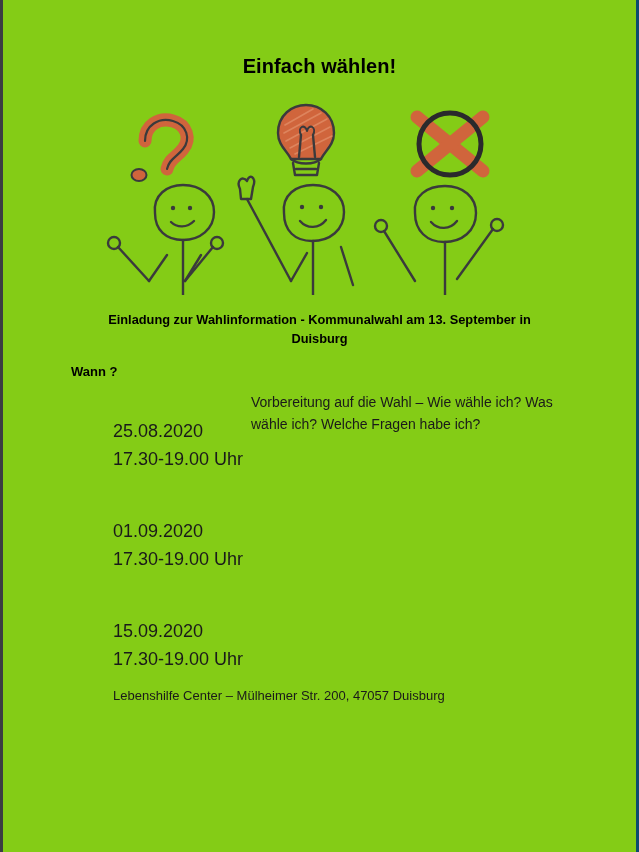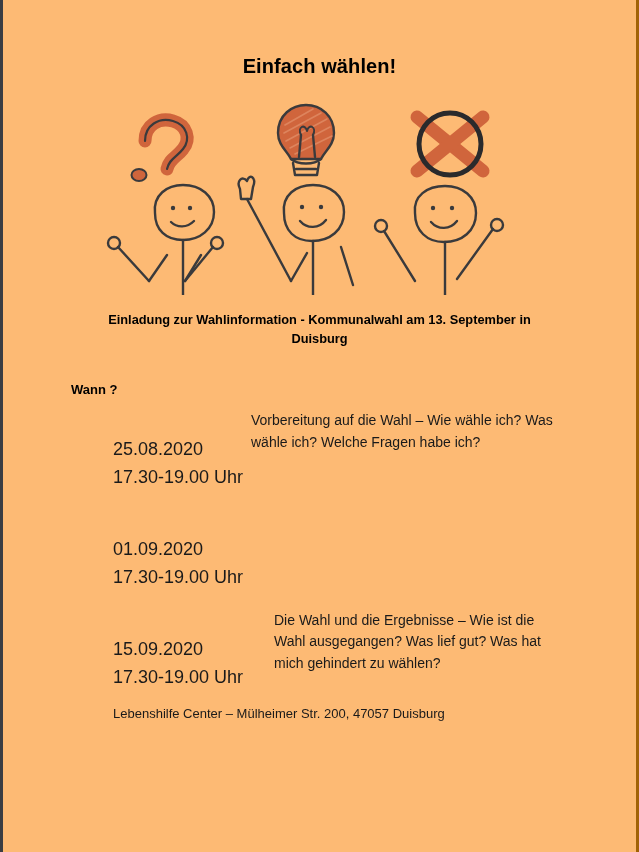--- a/index.html
+++ b/index.html
@@ -8,24 +8,24 @@
     background: #ffffff;
   }
   body {
     font-family: "Liberation Sans", sans-serif;
     color: #000000;
   }
   .page {
     position: relative;
     width: 639px;
     height: 852px;
-    background: #fdba74;
+    background: #84cc16;
     box-sizing: border-box;
     border-left: 3px solid #3b3d42;
-    border-right: 3px solid #a16207;
+    border-right: 3px solid #0c4a6e;
     overflow: hidden;
   }
   .inner {
     padding: 0 68px;
     box-sizing: border-box;
   }
 
   
   .doc-title {
     text-align: center;
@@ -61,21 +61,21 @@
   }
 
   
   .intro {
     margin: 34px 0 0 0;
     font-size: 13px;
     line-height: 1.55;
     color: #1a1a1a;
   }
   .section-head {
-    margin: 34px 0 0 0;
+    margin: 16px 0 0 0;
     font-size: 13px;
     font-weight: bold;
     color: #000;
   }
 
   
   .events {
     margin: 13px 0 0 0;
   }
   .event-row {
@@ -233,21 +233,20 @@
           <div>01.09.2020</div>
           <div>17.30-19.00 Uhr</div>
         </div>
       </div>
 
       <div class="event-row">
         <div class="event-when">
           <div>15.09.2020</div>
           <div>17.30-19.00 Uhr</div>
         </div>
-        <div class="event-desc">Die Wahl und die Ergebnisse – Wie ist die Wahl ausgegangen? Was lief gut? Was hat mich gehindert zu wählen?</div>
       </div>
 
     </div>
 
 
     <div class="where-value">Lebenshilfe Center – Mülheimer Str. 200, 47057 Duisburg</div>
 
 
   </div>
 </div>

